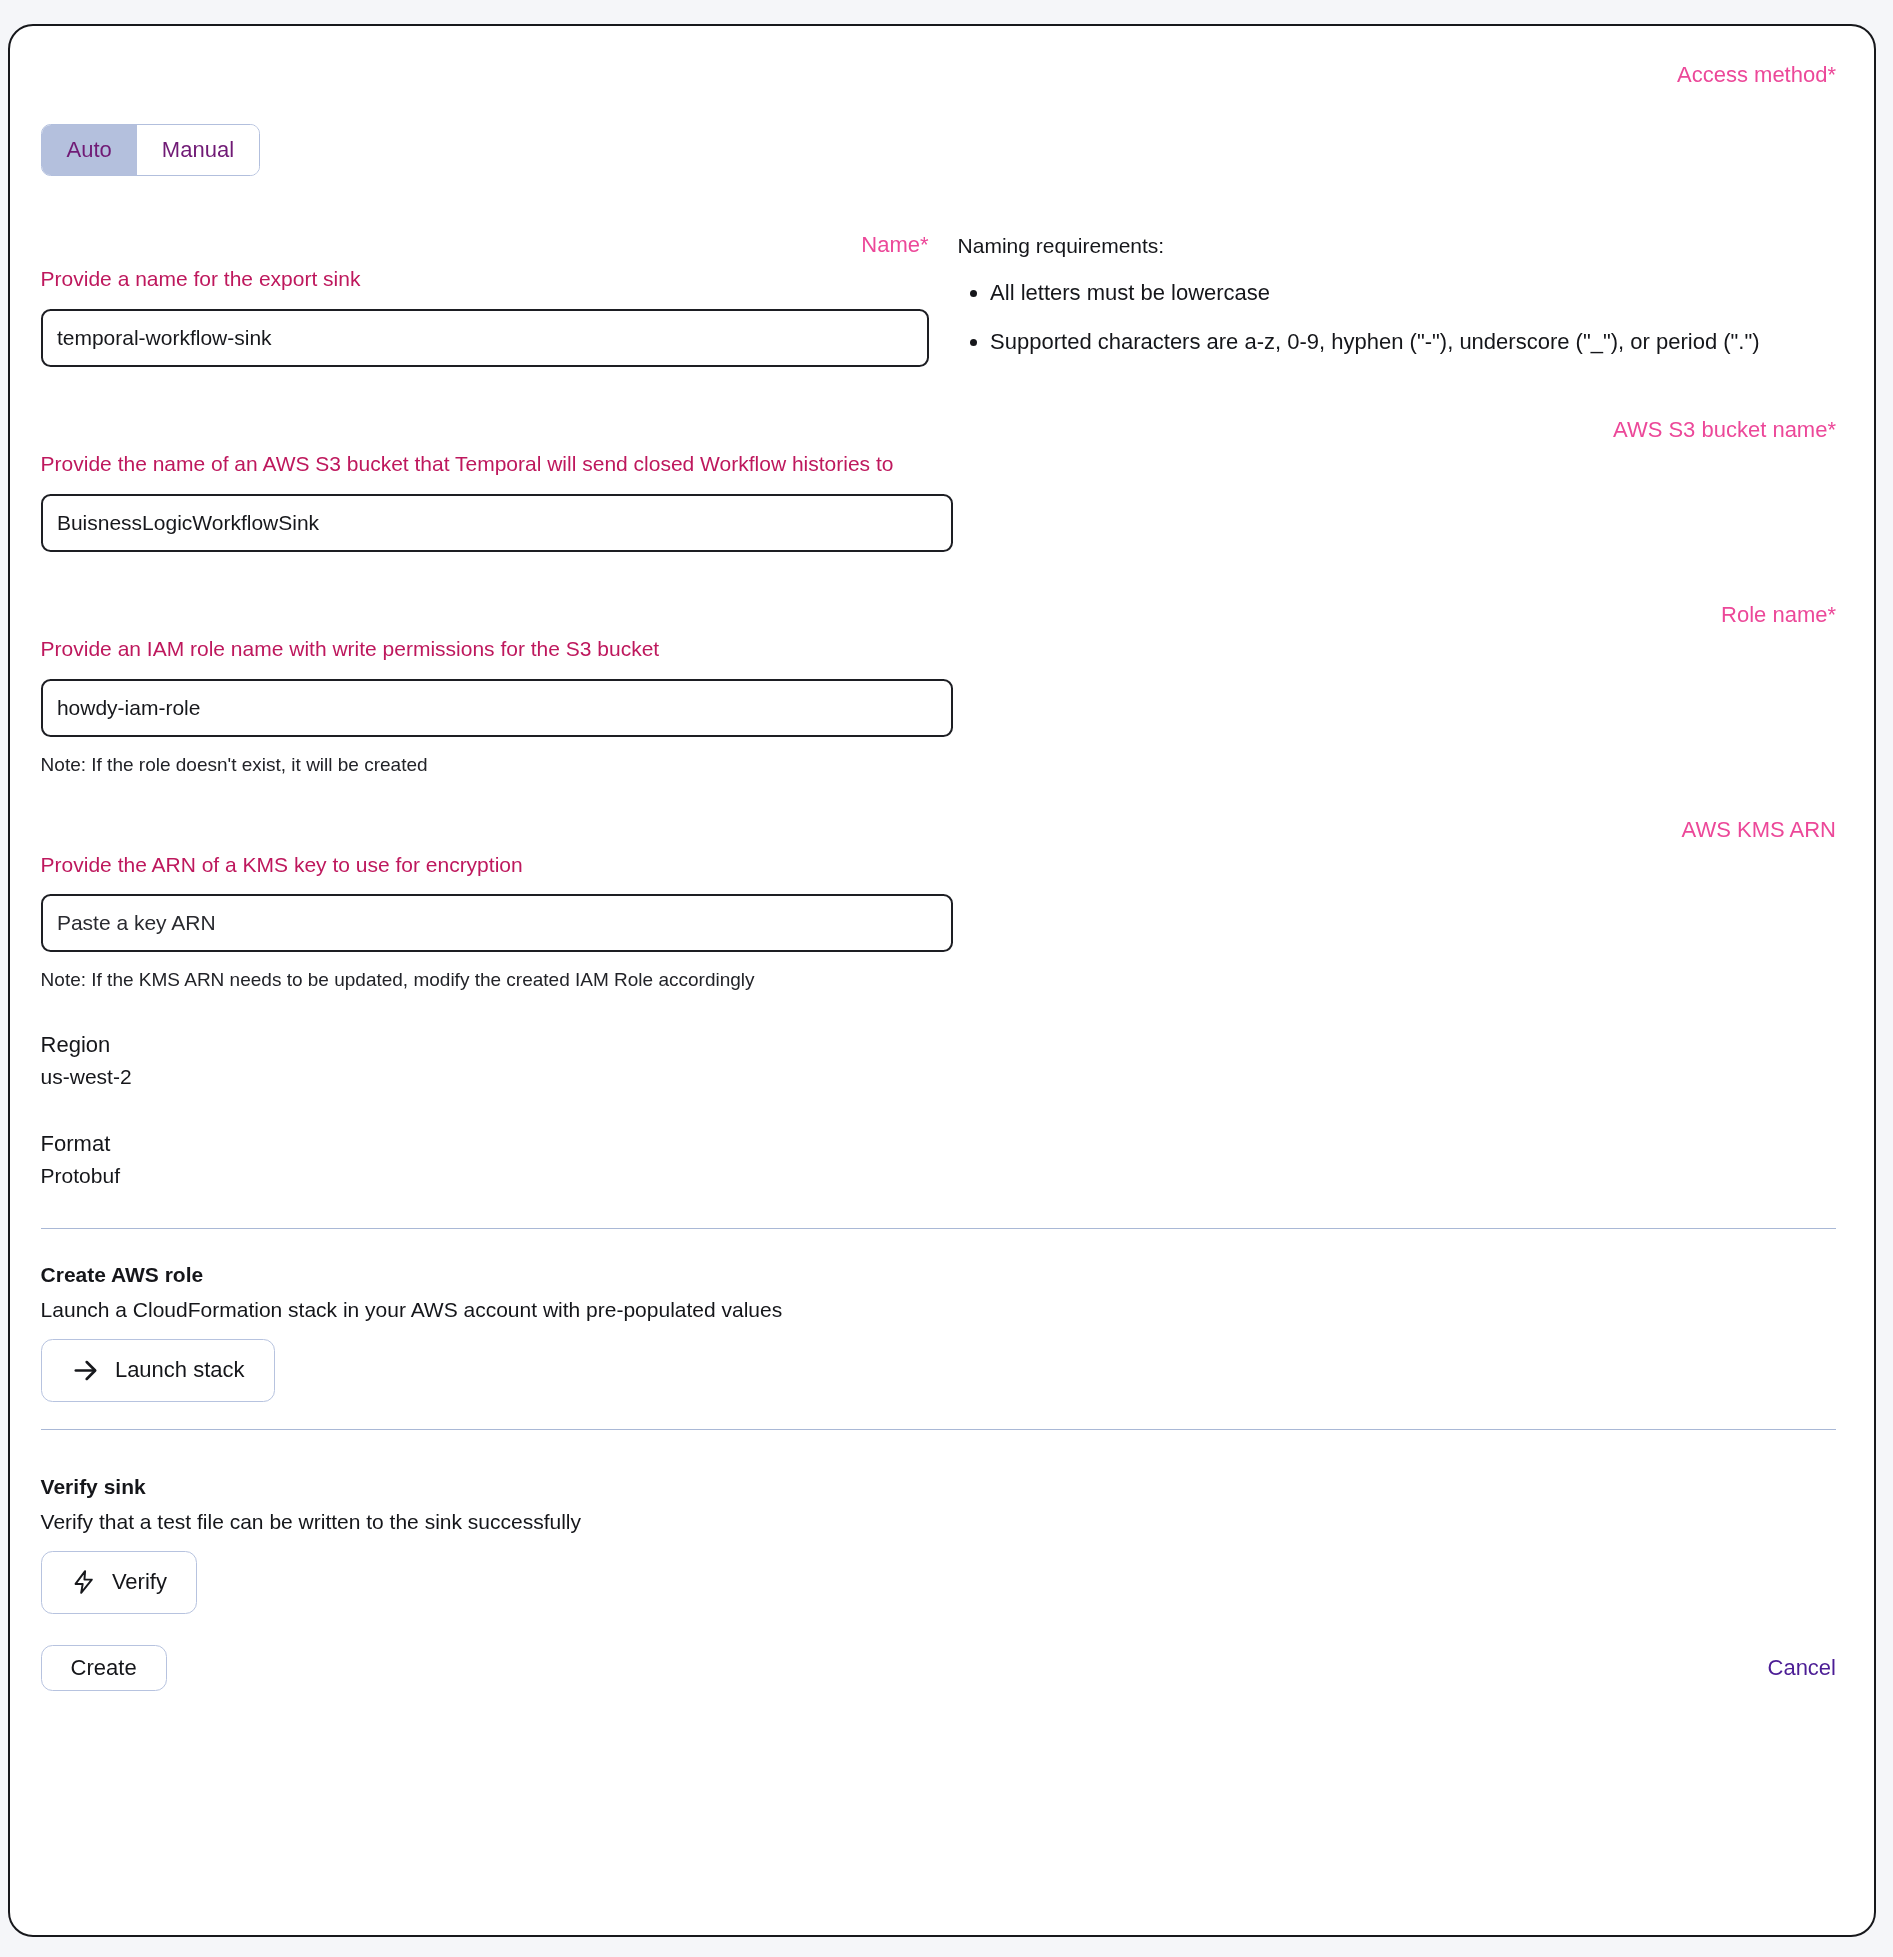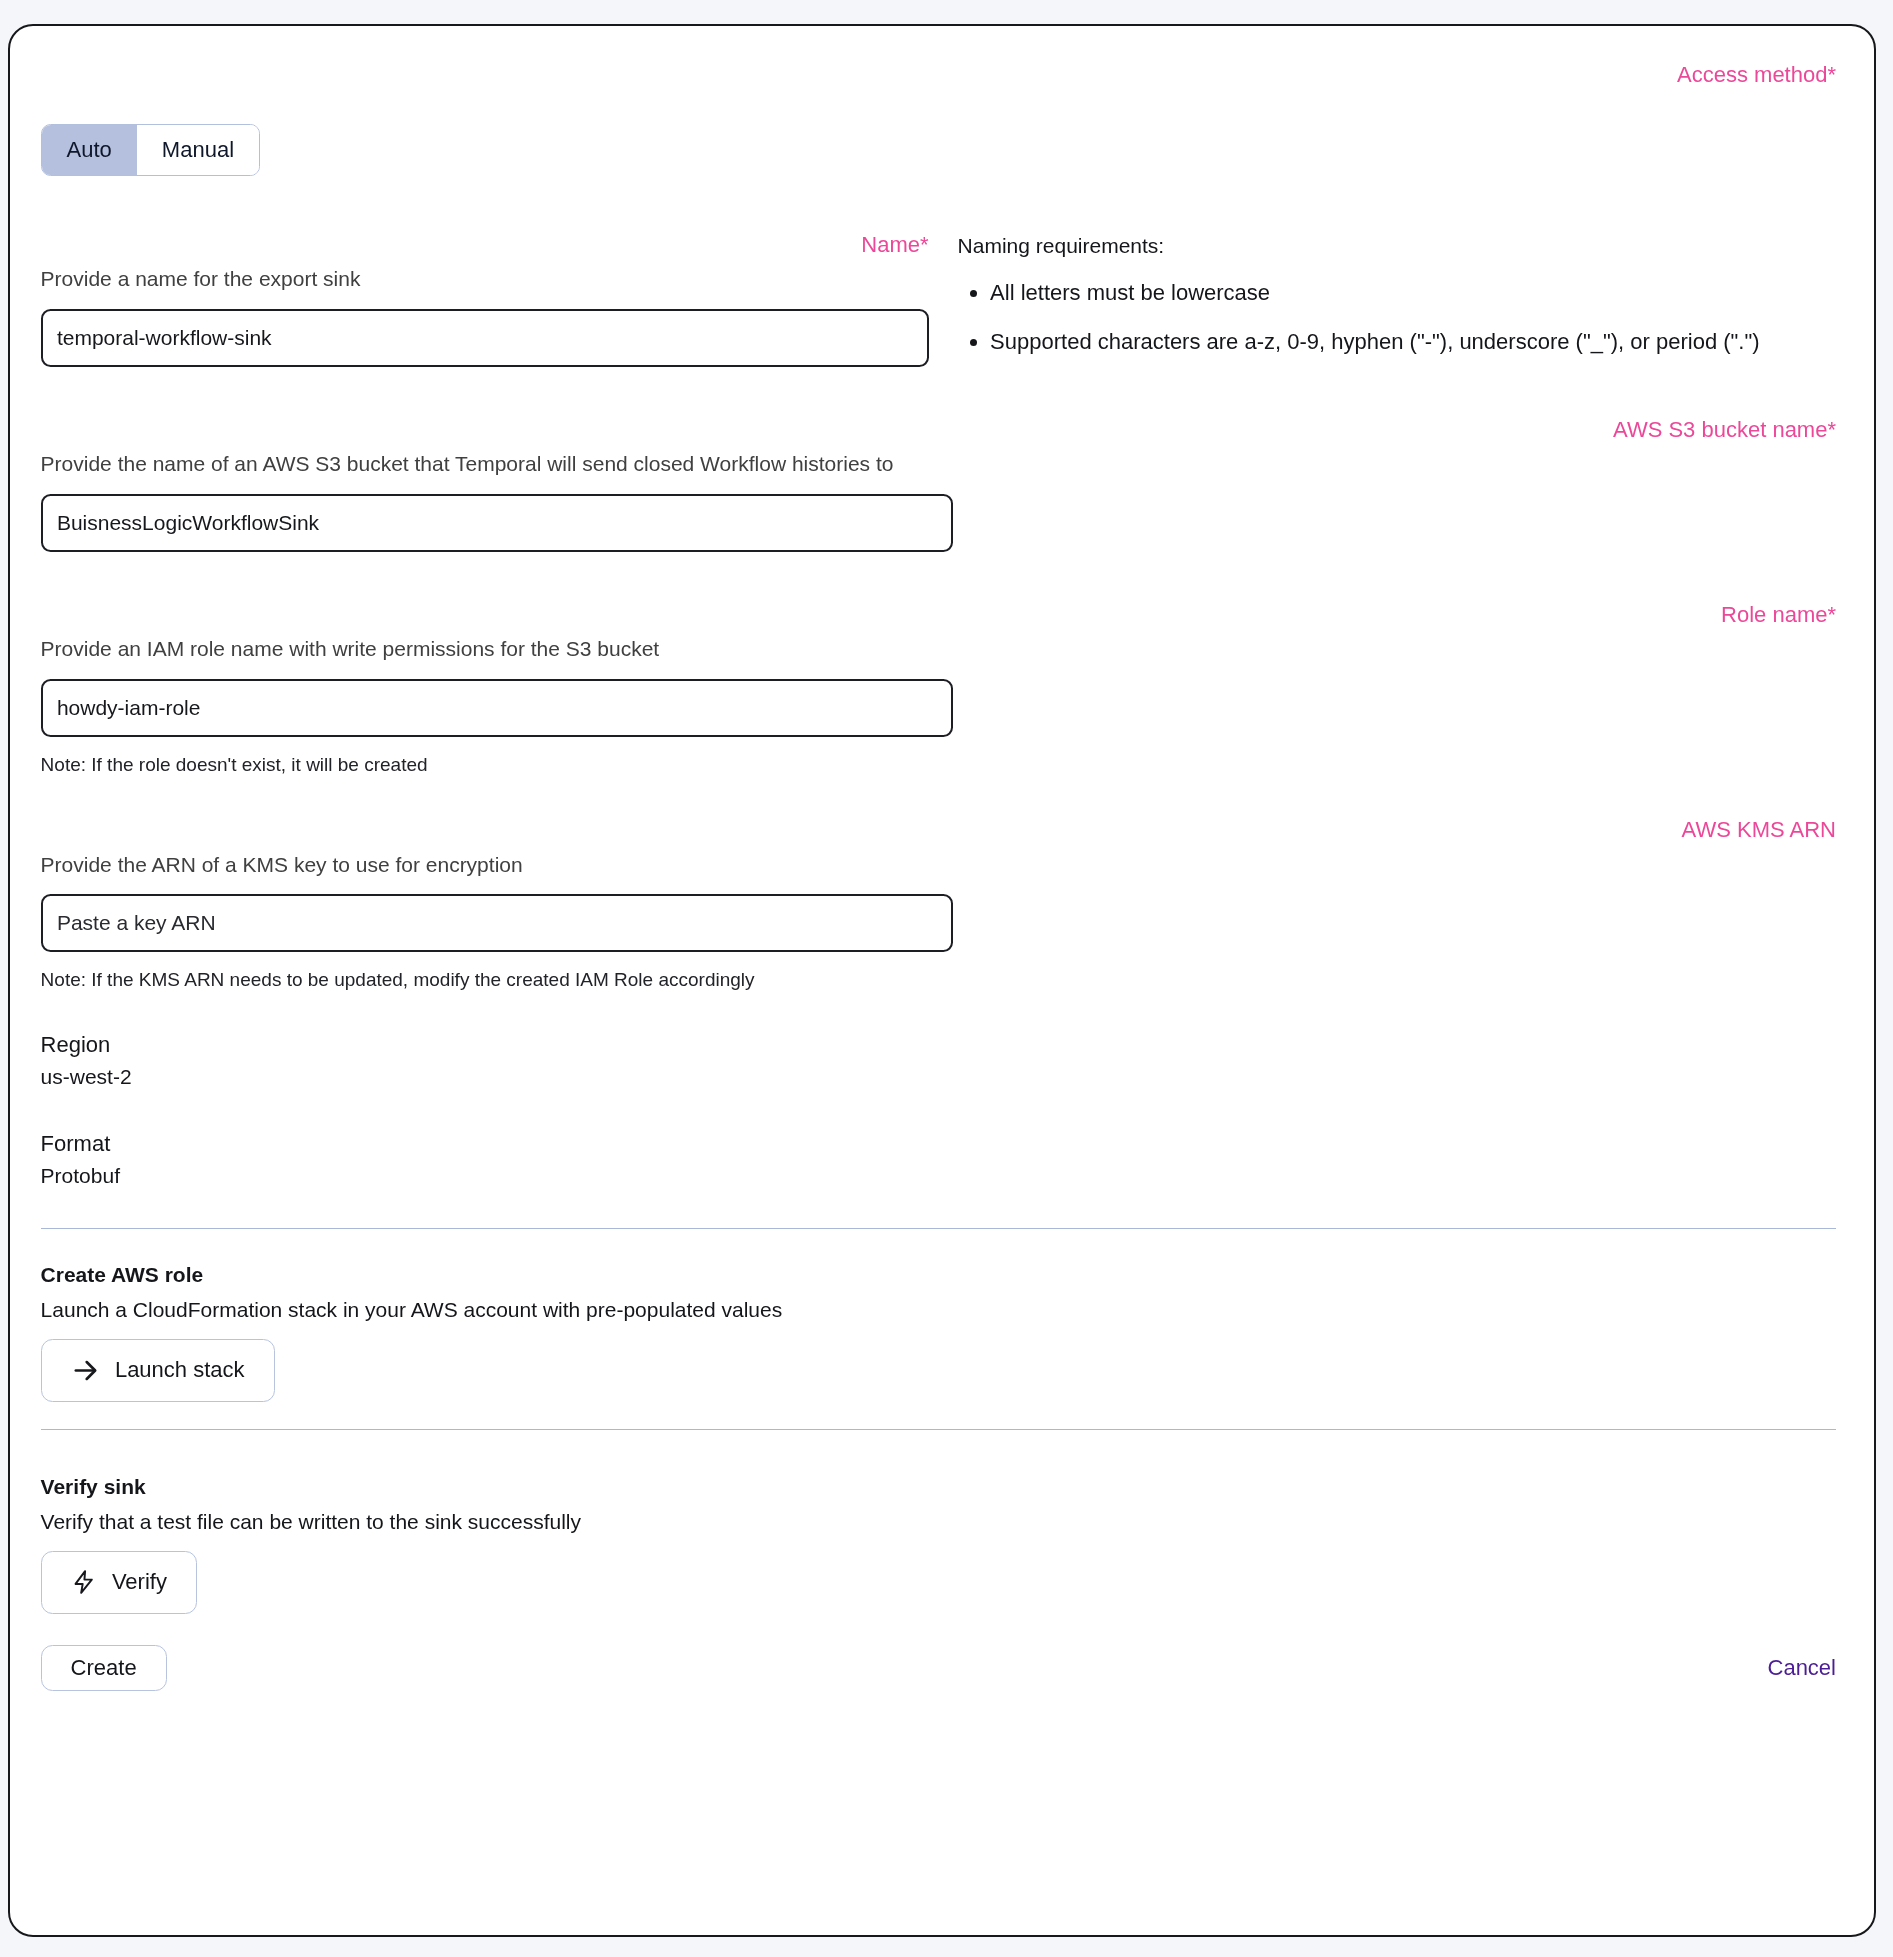--- a/index.html
+++ b/index.html
@@ -31,38 +31,38 @@
   .form-label {
     font-size: 22px;
     line-height: 29px;
     color: #ec4899;
     margin: 0 0 5.7px 0;
     text-align: right;
   }
   .form-desc {
     font-size: 21px;
     line-height: 29px;
-    color: #404040;
+    color: #be185d;
     margin: 0 0 15.3px 0;
   }
   .toggle {
     display: inline-flex;
     border: 1.9px solid #b2bfdd;
     border-radius: 9.6px;
     overflow: hidden;
     margin: 29px 0 54px 0;
     height: 52px;
     box-sizing: border-box;
   }
   .toggle .seg {
     border: none;
     background: #ffffff;
     font-family: inherit;
     font-size: 22px;
-    color: #0f172a;
+    color: #701a75;
     padding: 0 25px;
     height: 100%;
     cursor: pointer;
   }
   .toggle .seg-selected {
     background: #b4c0dd;
   }
   .row {
     display: flex;
     gap: 29px;

